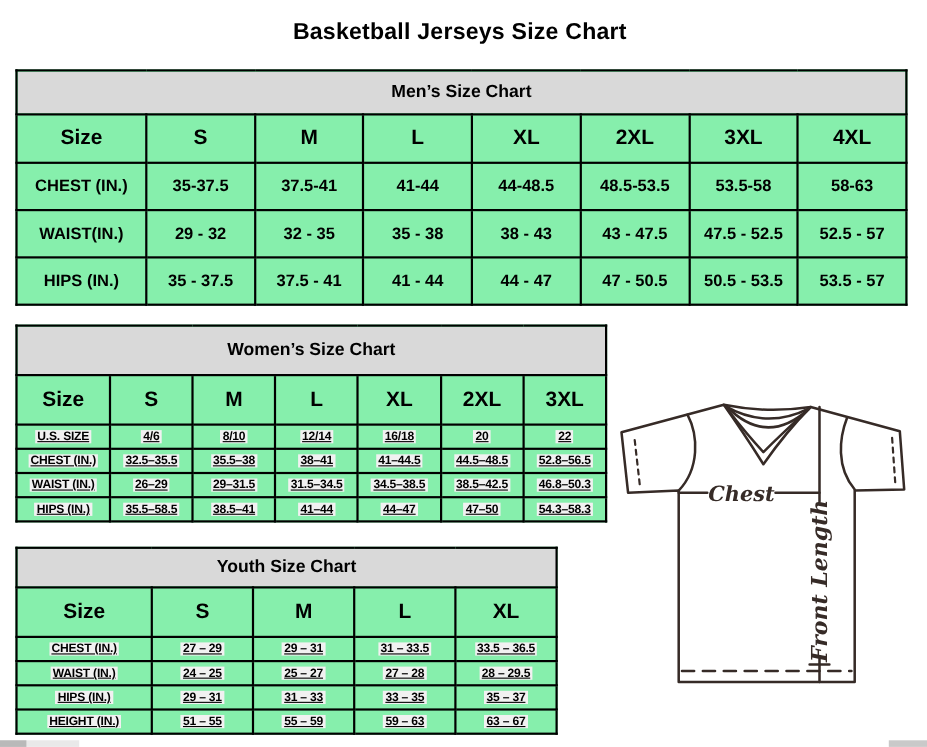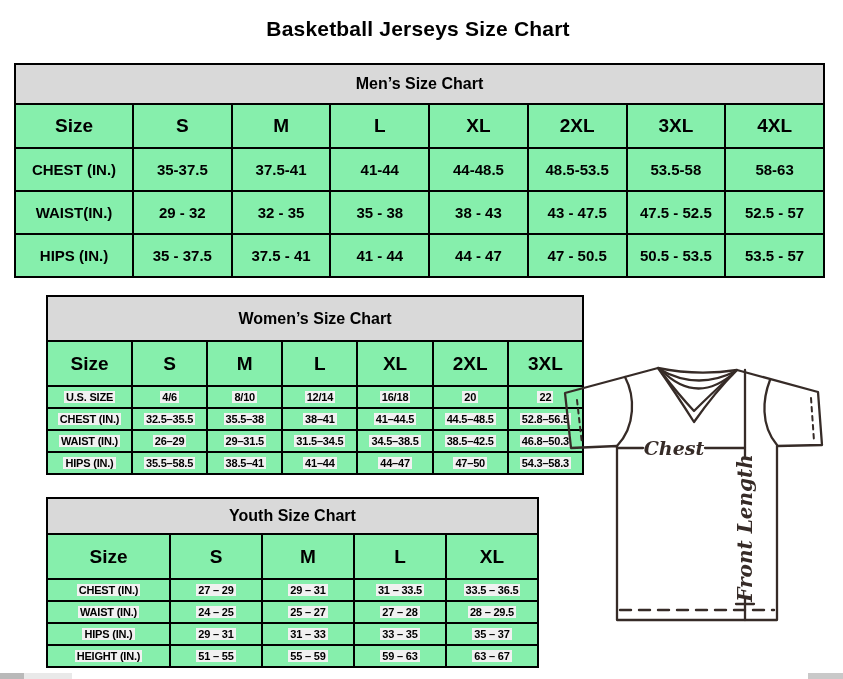--- a/index.html
+++ b/index.html
@@ -19,35 +19,35 @@
   table.size-table{border-collapse:collapse;table-layout:fixed;background:#86efac;}
   .sec-mens table{width:811px;}
   .sec-womens table{width:538px;}
   .sec-youth table{width:493px;}
 
   table.size-table td{
     border:2px solid #000;text-align:center;vertical-align:middle;
     padding:0 2px;font-weight:bold;overflow:hidden;white-space:nowrap;
   }
   .sec-womens td,.sec-youth td{border-width:1.5px;}
-  .sec-womens table,.sec-youth table{border:2px solid #a21caf;margin-left:32px;}
+  .sec-womens table,.sec-youth table{border:2px solid #a21caf;}
 
   td.band{background:#d9d9d9;font-size:16px;}
   tr.band-row{height:40px;}
   .sec-womens tr.band-row{height:45px;}
   .sec-youth tr.band-row{height:36px;}
 
   tr.head-row td{font-size:19px;}
   .sec-mens tr.head-row{height:44px;}
   .sec-womens tr.head-row{height:45px;}
   .sec-youth tr.head-row{height:45px;}
 
   .sec-mens tr.data-row{height:43px;}
   .sec-mens tr.data-row td{font-size:15px;}
-  .sec-womens tr.data-row,.sec-youth tr.data-row{height:22px;}
+  .sec-womens tr.data-row,.sec-youth tr.data-row{height:22px;text-decoration:underline;}
   .sec-womens tr.data-row td,.sec-youth tr.data-row td{font-size:11px;letter-spacing:-0.2px;}
 
   .hl{background:#f1f1f1;padding:0 2px;}
 
   .jersey-svg{position:absolute;left:555px;top:360px;width:288px;height:310px;}
   .jersey-label{
     font-family:"DejaVu Serif",serif;font-style:italic;font-weight:bold;fill:#362b27;
   }
 
   .scroll-track-left{position:absolute;left:0;top:673px;width:72px;height:6px;background:#e9e9e9;}

